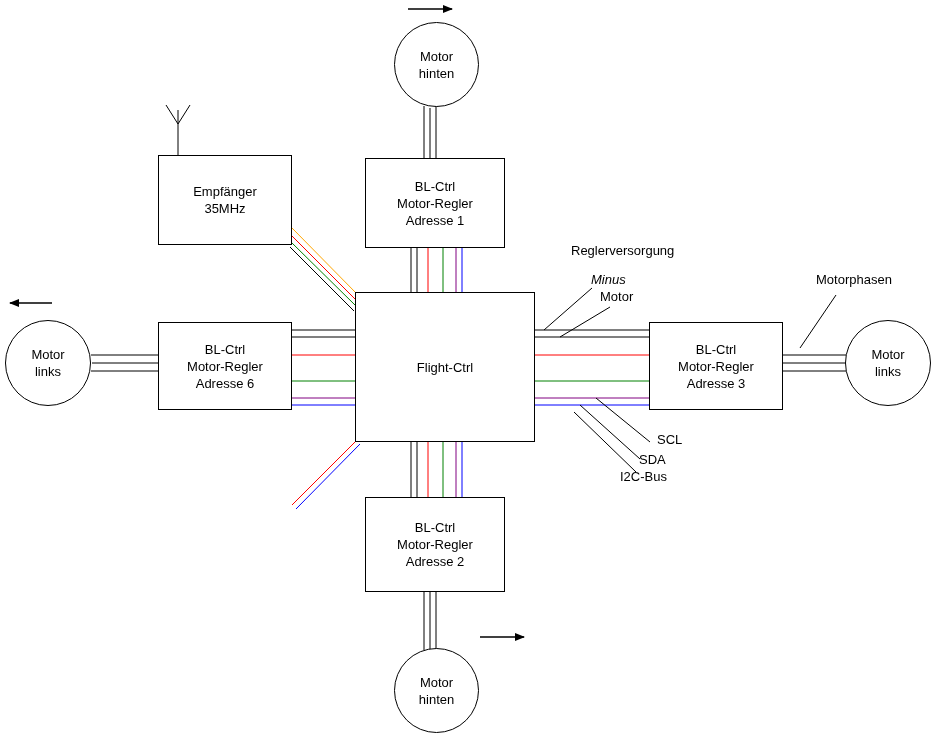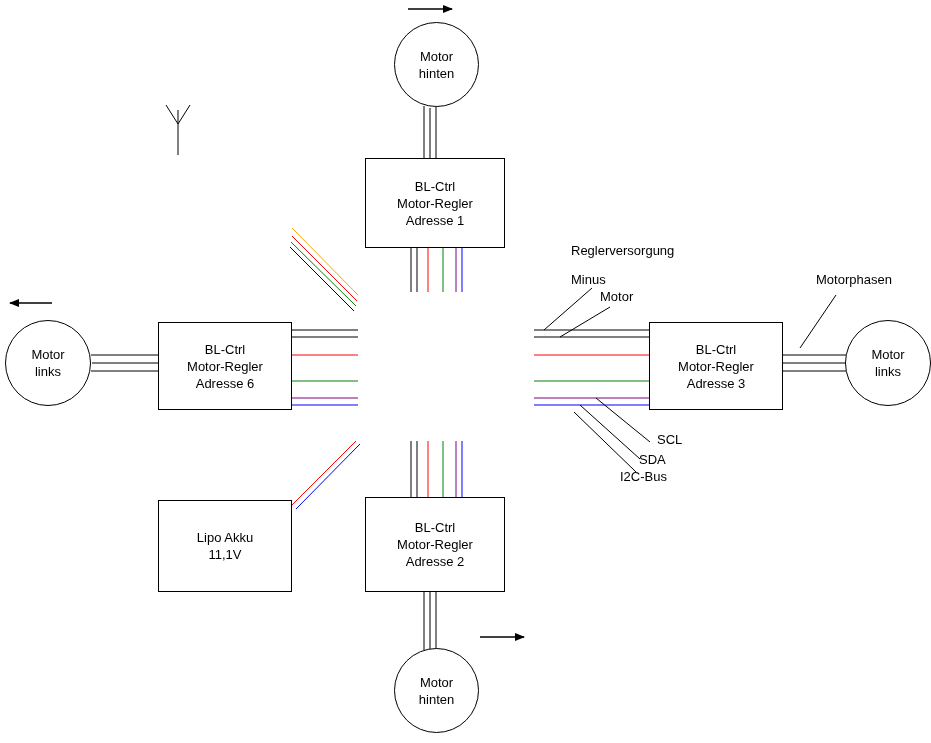--- a/index.html
+++ b/index.html
@@ -163,61 +163,64 @@
     <span class="ln">Motor</span>
     <span class="ln">hinten</span>
   </div>
 
   <div class="node" style="left:365px; top:158px; width:140px; height:90px;">
     <span class="ln">BL-Ctrl</span>
     <span class="ln">Motor-Regler</span>
     <span class="ln">Adresse 1</span>
   </div>
 
+  <div class="node" style="left:158px; top:155px; width:134px; height:90px;">
+    <span class="ln">Empfänger</span>
+    <span class="ln">35MHz</span>
+  </div>
 
   <div class="node circle" style="left:5px; top:320px; width:86px; height:86px;">
     <span class="ln">Motor</span>
     <span class="ln">links</span>
   </div>
 
   <div class="node" style="left:158px; top:322px; width:134px; height:88px;">
     <span class="ln">BL-Ctrl</span>
     <span class="ln">Motor-Regler</span>
     <span class="ln">Adresse 6</span>
   </div>
 
+  <div class="node" style="left:355px; top:292px; width:180px; height:150px;">
+    <span class="ln">Flight-Ctrl</span>
+  </div>
 
   <div class="node" style="left:649px; top:322px; width:134px; height:88px;">
     <span class="ln">BL-Ctrl</span>
     <span class="ln">Motor-Regler</span>
     <span class="ln">Adresse 3</span>
   </div>
 
   <div class="node circle" style="left:845px; top:320px; width:86px; height:86px;">
     <span class="ln">Motor</span>
     <span class="ln">links</span>
   </div>
 
-  <div class="node" style="left:158px; top:500px; width:134px; height:92px;">
-    <span class="ln">Lipo Akku</span>
-    <span class="ln">11,1V</span>
-  </div>
 
   <div class="node" style="left:365px; top:497px; width:140px; height:95px;">
     <span class="ln">BL-Ctrl</span>
     <span class="ln">Motor-Regler</span>
     <span class="ln">Adresse 2</span>
   </div>
 
   <div class="node circle" style="left:394px; top:648px; width:85px; height:85px;">
     <span class="ln">Motor</span>
     <span class="ln">hinten</span>
   </div>
 
   <div class="label" style="left:571px; top:243px;">Reglerversorgung</div>
-  <div class="label" style="left:571px; top:272px;">Minus</div>
+  <div class="label" style="left:591px; top:272px;font-style:italic;">Minus</div>
   <div class="label" style="left:600px; top:289px;">Motor</div>
   <div class="label" style="left:816px; top:272px;">Motorphasen</div>
   <div class="label" style="left:657px; top:432px;">SCL</div>
   <div class="label" style="left:639px; top:452px;">SDA</div>
   <div class="label" style="left:620px; top:469px;">I2C-Bus</div>
 
 </div>
 
 </body></html>

